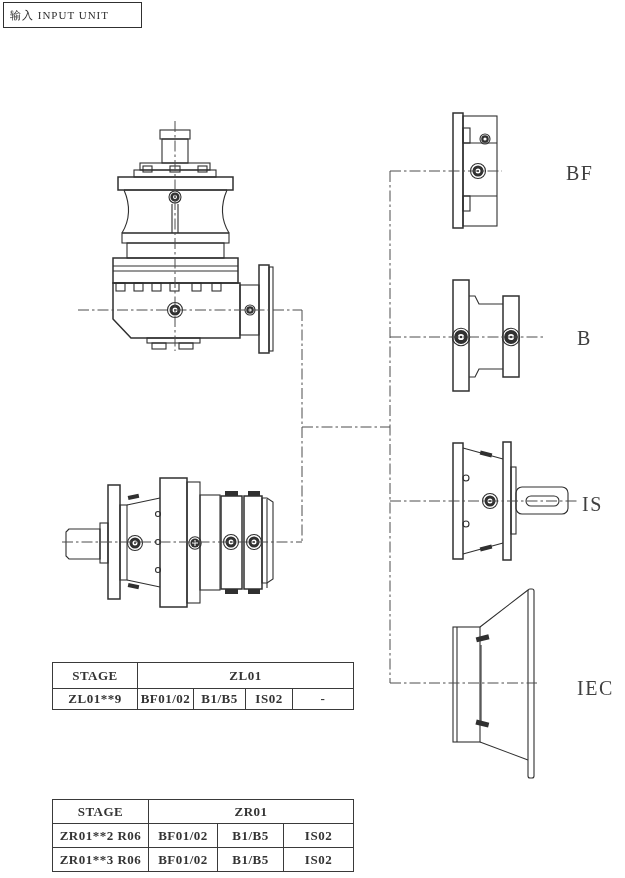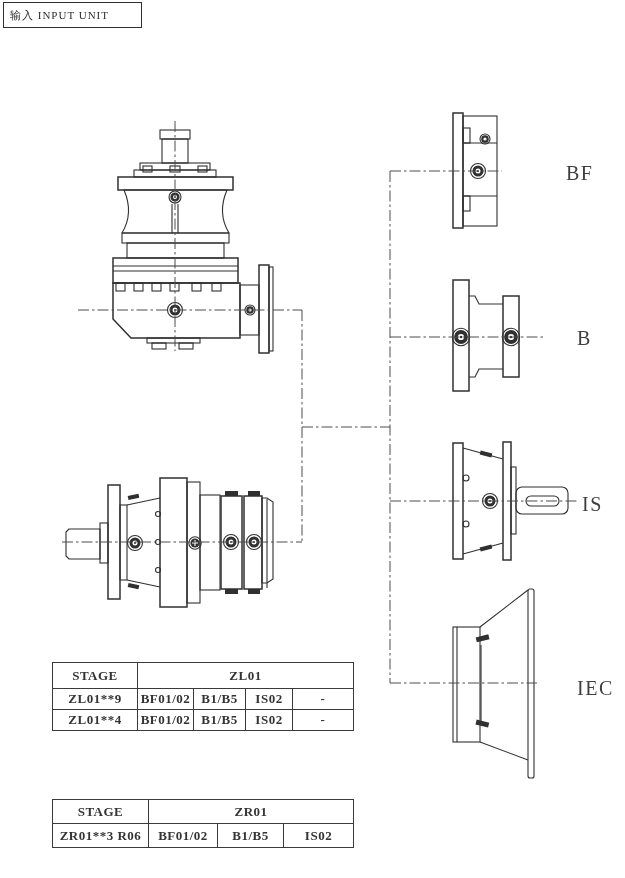--- a/index.html
+++ b/index.html
@@ -205,43 +205,42 @@
       <th>STAGE</th>
       <th colspan="4">ZL01</th>
     </tr>
     <tr>
       <td>ZL01**9</td>
       <td>BF01/02</td>
       <td>B1/B5</td>
       <td>IS02</td>
       <td>-</td>
     </tr>
-    <tr>
-      <td>ZL01**4</td>
-      <td>BF01/02</td>
-      <td>B1/B5</td>
-      <td>IS02</td>
-      <td>-</td>
-    </tr>
   </tbody>
     </table>
 
   <table class="ctable" id="tbl-zr01">
     <colgroup>
         <col style="width:96px">
         <col style="width:69px">
         <col style="width:66px">
         <col style="width:70px">
       </colgroup>
     <tbody>
         <tr class="hdr">
       <th>STAGE</th>
       <th colspan="3">ZR01</th>
     </tr>
     <tr>
+      <td>ZR01**2 R06</td>
+      <td>BF01/02</td>
+      <td>B1/B5</td>
+      <td>IS02</td>
+    </tr>
+    <tr>
       <td>ZR01**3 R06</td>
       <td>BF01/02</td>
       <td>B1/B5</td>
       <td>IS02</td>
     </tr>
   </tbody>
     </table>
 
 </div>
 

